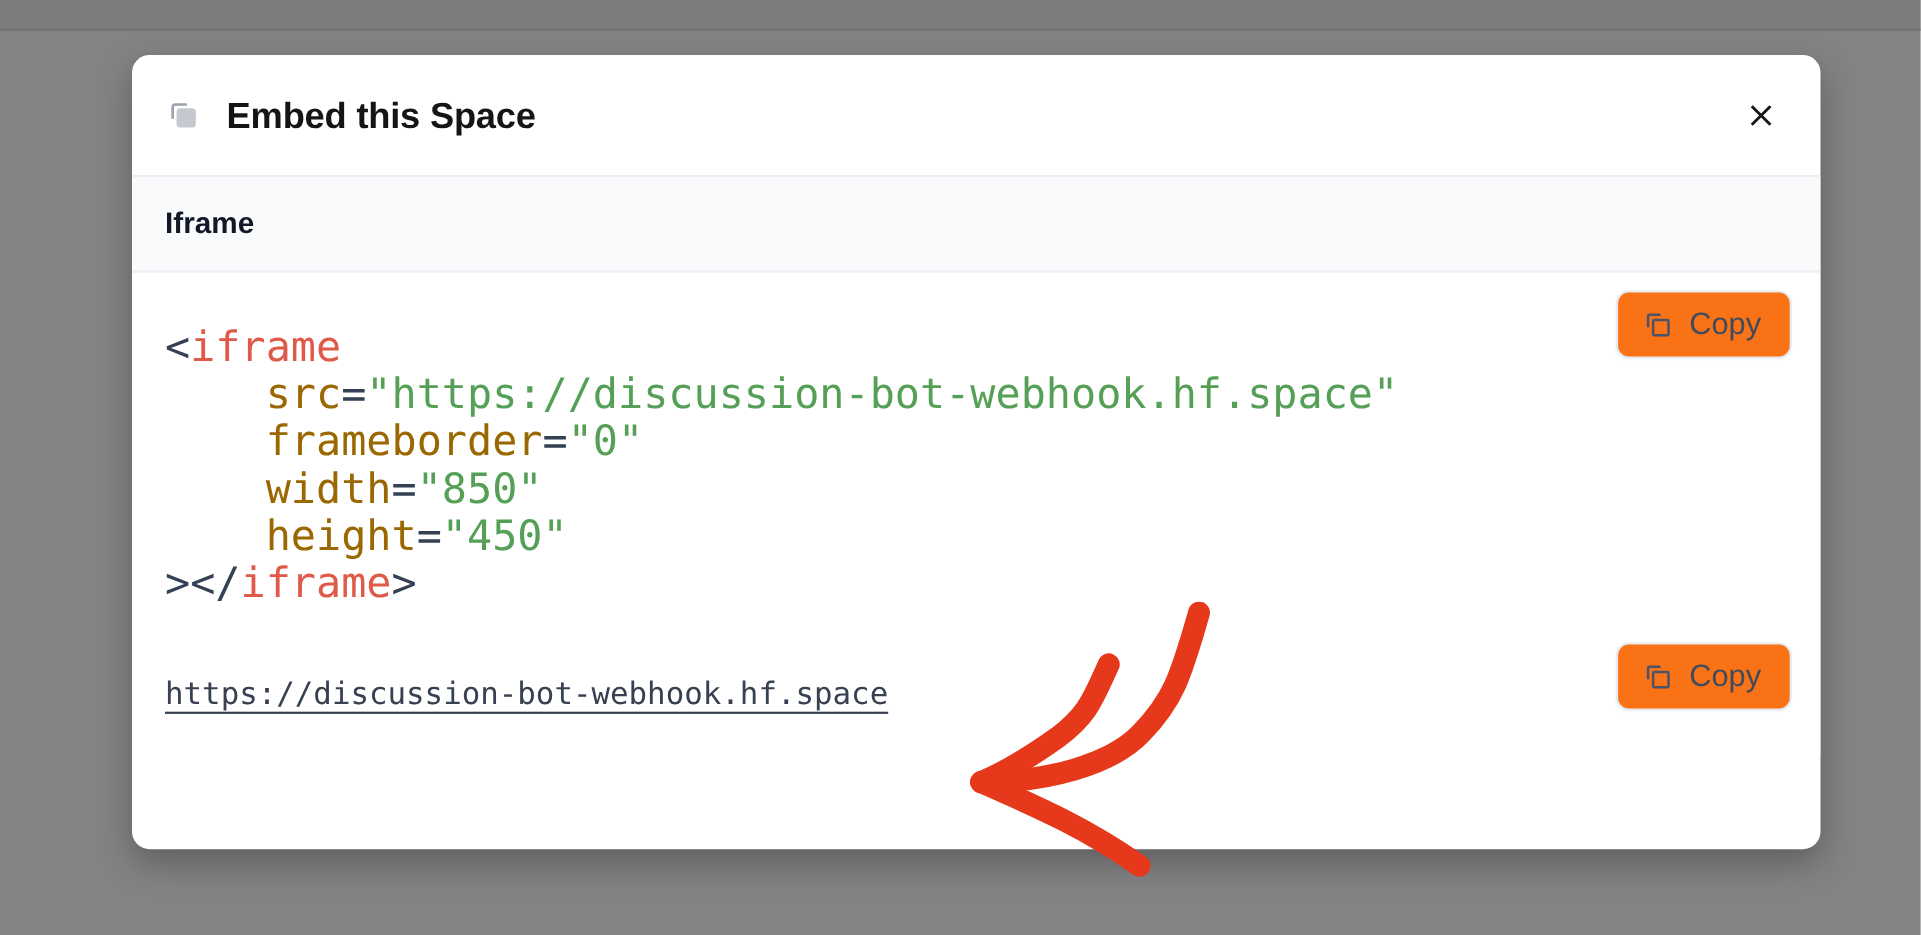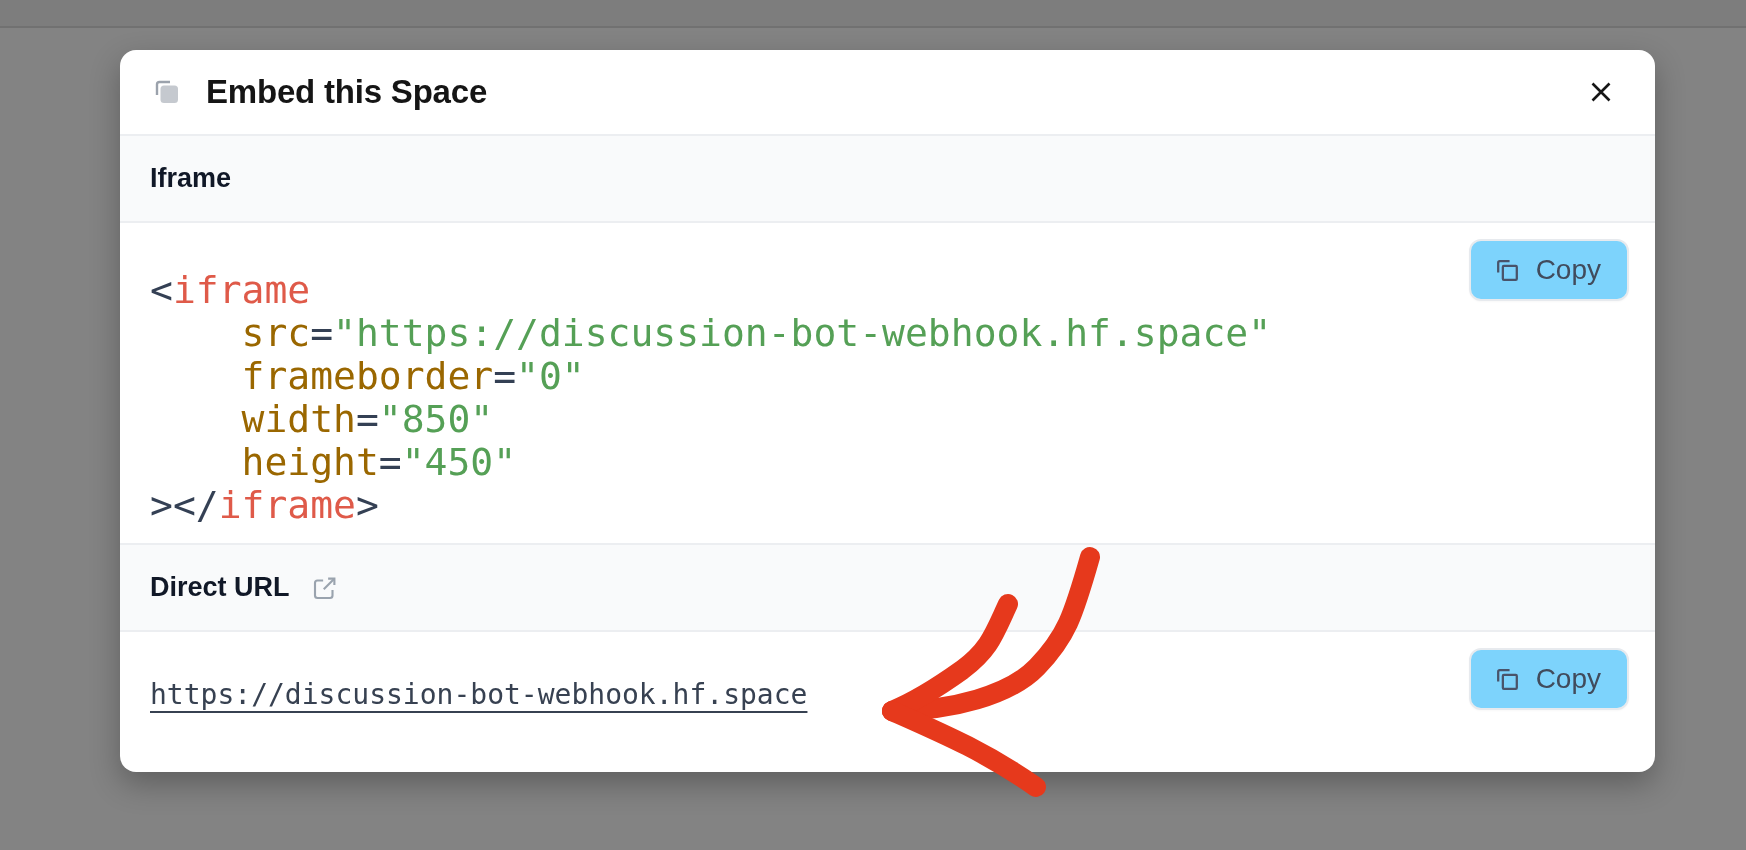--- a/index.html
+++ b/index.html
@@ -22,21 +22,21 @@
     position:absolute;top:0;left:0;right:0;height:28px;
     background:#7d7d7d;border-bottom:2px solid #717171;
   }
   .modal{
     position:absolute;left:120px;top:50px;width:1535px;height:722px;
     background:#ffffff;border-radius:16px;
     box-shadow:0 12px 30px rgba(0,0,0,.28);
     overflow:hidden;z-index:10;
   }
   .modal-header{
-    height:84px;display:flex;align-items:center;
+    height:109px;display:flex;align-items:center;
     padding:0 32px 0 30px;
   }
   .header-copy-icon{width:34px;height:34px;margin-right:22px;flex:0 0 auto}
   .modal-title{
     font-size:33px;font-weight:700;color:#151515;letter-spacing:-.2px;
   }
   .close-button{
     margin-left:auto;background:none;border:none;cursor:pointer;
     width:44px;height:44px;display:flex;align-items:center;justify-content:center;
   }
@@ -56,21 +56,21 @@
     white-space:pre;
   }
   .tok-tag{color:var(--accent-tag)}
   .tok-attr{color:var(--accent-attr)}
   .tok-string{color:var(--accent-string)}
   .tok-punct{color:var(--code-punct)}
   .copy-button{
     position:absolute;top:16px;right:26px;
     display:flex;align-items:center;gap:13px;
     height:62px;padding:0 26px 0 21px;
-    background:#7dd3fc;border:2px solid #e7eaee;border-radius:12px;
+    background:#f97316;border:2px solid #e7eaee;border-radius:12px;
     font-family:"Liberation Sans", sans-serif;
     font-size:28px;color:#414b5c;cursor:pointer;
     box-shadow:0 1px 2px rgba(0,0,0,.03);
   }
   .url-section{position:relative;height:120px;background:#fff}
   .url-link{
     position:absolute;left:30px;top:46px;
     font-family:"DejaVu Sans Mono", monospace;
     font-size:28px;color:var(--url-link);
     text-decoration:underline;
@@ -110,30 +110,20 @@
     <pre class="embed-code"><div><span class="tok-punct">&lt;</span><span class="tok-tag">iframe</span></div><div><span class="tok-punct">    </span><span class="tok-attr">src</span><span class="tok-punct">=</span><span class="tok-string">"https://discussion-bot-webhook.hf.space"</span></div><div><span class="tok-punct">    </span><span class="tok-attr">frameborder</span><span class="tok-punct">=</span><span class="tok-string">"0"</span></div><div><span class="tok-punct">    </span><span class="tok-attr">width</span><span class="tok-punct">=</span><span class="tok-string">"850"</span></div><div><span class="tok-punct">    </span><span class="tok-attr">height</span><span class="tok-punct">=</span><span class="tok-string">"450"</span></div><div><span class="tok-punct">&gt;&lt;/</span><span class="tok-tag">iframe</span><span class="tok-punct">&gt;</span></div></pre>
     <button class="copy-button">
       <svg width="31" height="31" viewBox="0 0 30 30" fill="none" stroke="#49536a" stroke-width="2.2">
         <path d="M6 17 V7.5 Q6 6 7.5 6 H17"></path>
         <rect x="10.5" y="10.5" width="13.5" height="13.5" rx="1"></rect>
       </svg>
       <span>Copy</span>
     </button>
   </div>
 
-  <div class="section-band">
-    <div class="section-heading">Direct URL</div>
-    <span class="external-link-icon">
-      <svg width="30" height="30" viewBox="0 0 24 24" fill="none" stroke="#9aa3ae" stroke-width="1.7">
-        <path d="M18 13.5 V18 a2 2 0 0 1 -2 2 H6 a2 2 0 0 1 -2 -2 V8 a2 2 0 0 1 2 -2 h4.5"></path>
-        <path d="M14.5 4.5 H19.5 V9.5"></path>
-        <path d="M11 13 L19.2 4.8"></path>
-      </svg>
-    </span>
-  </div>
 
   <div class="url-section">
     <a class="url-link" href="#">https://discussion-bot-webhook.hf.space</a>
     <button class="copy-button">
       <svg width="31" height="31" viewBox="0 0 30 30" fill="none" stroke="#49536a" stroke-width="2.2">
         <path d="M6 17 V7.5 Q6 6 7.5 6 H17"></path>
         <rect x="10.5" y="10.5" width="13.5" height="13.5" rx="1"></rect>
       </svg>
       <span>Copy</span>
     </button>

